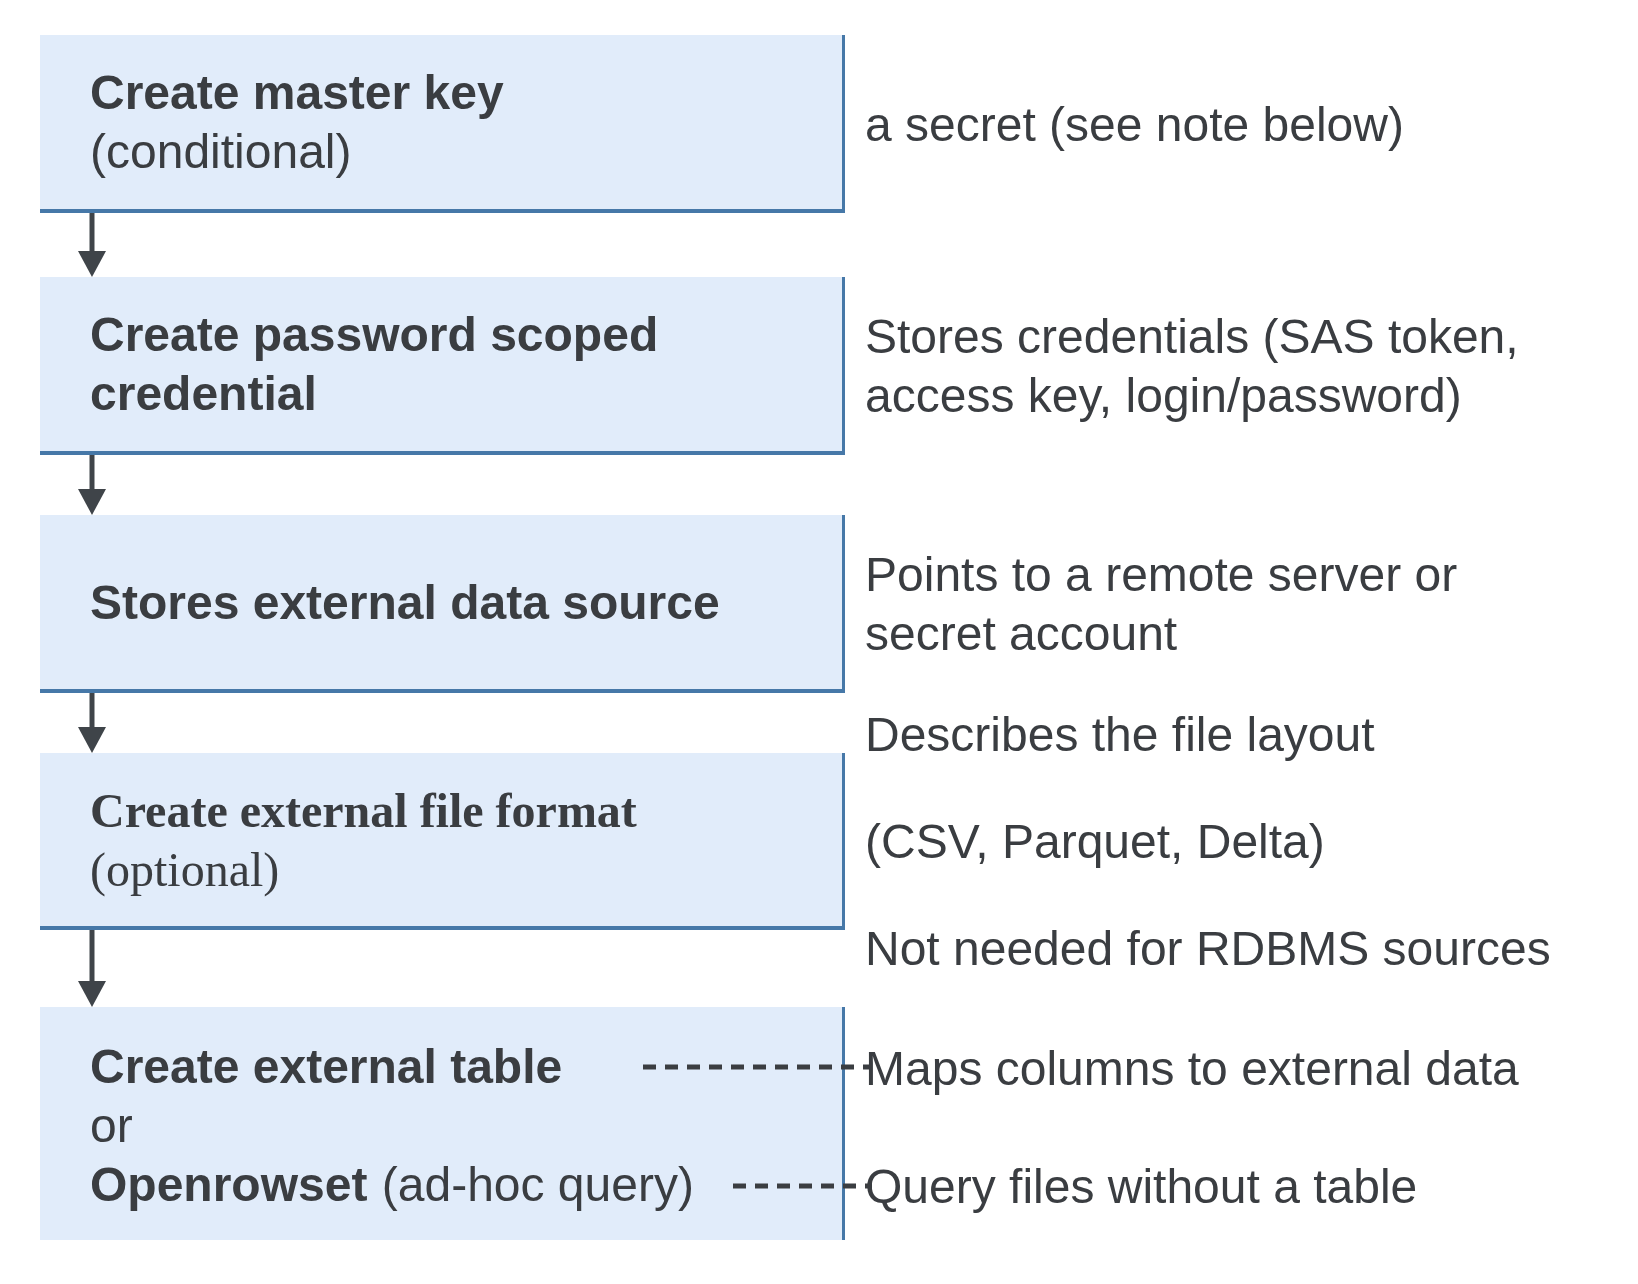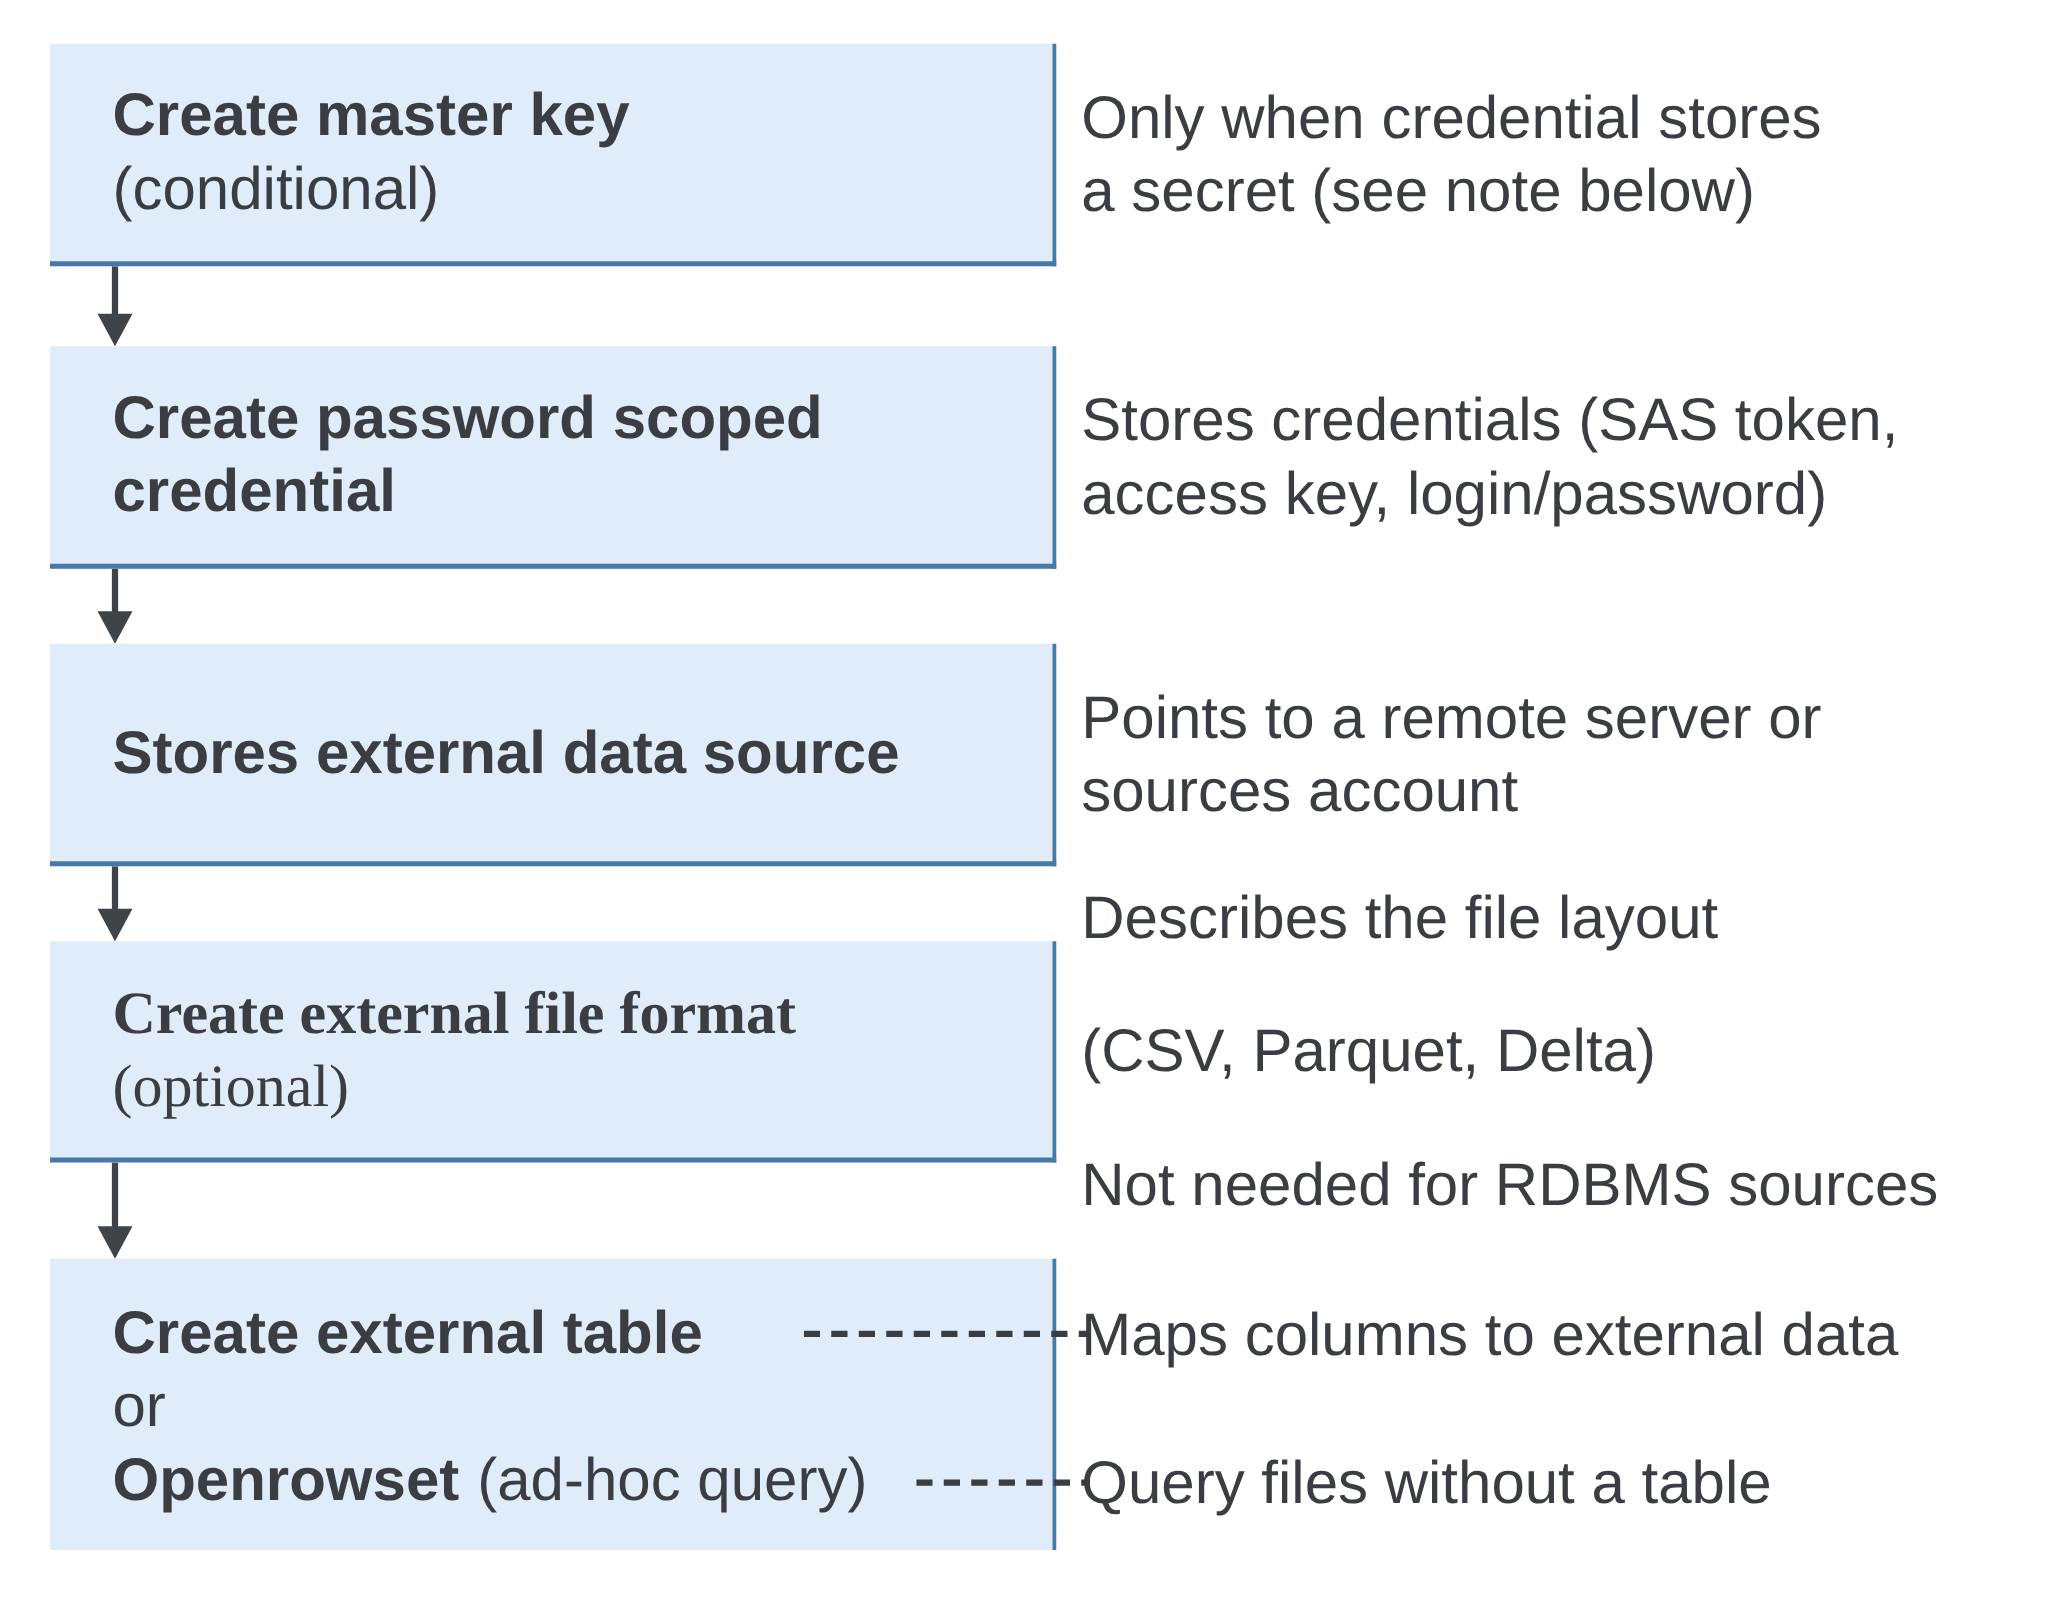--- a/index.html
+++ b/index.html
@@ -122,32 +122,31 @@
   </div>
 
   <svg class="dash dash1" viewBox="0 0 229 8">
     <line x1="0" y1="4" x2="229" y2="4" stroke="#3a3d41" stroke-width="5" stroke-dasharray="13 9"></line>
   </svg>
   <svg class="dash dash2" viewBox="0 0 139 8">
     <line x1="0" y1="4" x2="139" y2="4" stroke="#3a3d41" stroke-width="5" stroke-dasharray="13 9"></line>
   </svg>
 
   <div class="note note1">
-    <div class="line">Only when credential stores</div>
     <div class="line">a secret (see note below)</div>
   </div>
 
   <div class="note note2">
     <div class="line">Stores credentials (SAS token,</div>
     <div class="line">access key, login/password)</div>
   </div>
 
   <div class="note note3">
     <div class="line">Points to a remote server or</div>
-    <div class="line">sources account</div>
+    <div class="line">secret account</div>
   </div>
 
   <div class="note note4">
     <div class="line">Describes the file layout</div>
     <div class="line">(CSV, Parquet, Delta)</div>
     <div class="line">Not needed for RDBMS sources</div>
   </div>
 
   <div class="note note5b">
     <div class="line">Query files without a table</div>

